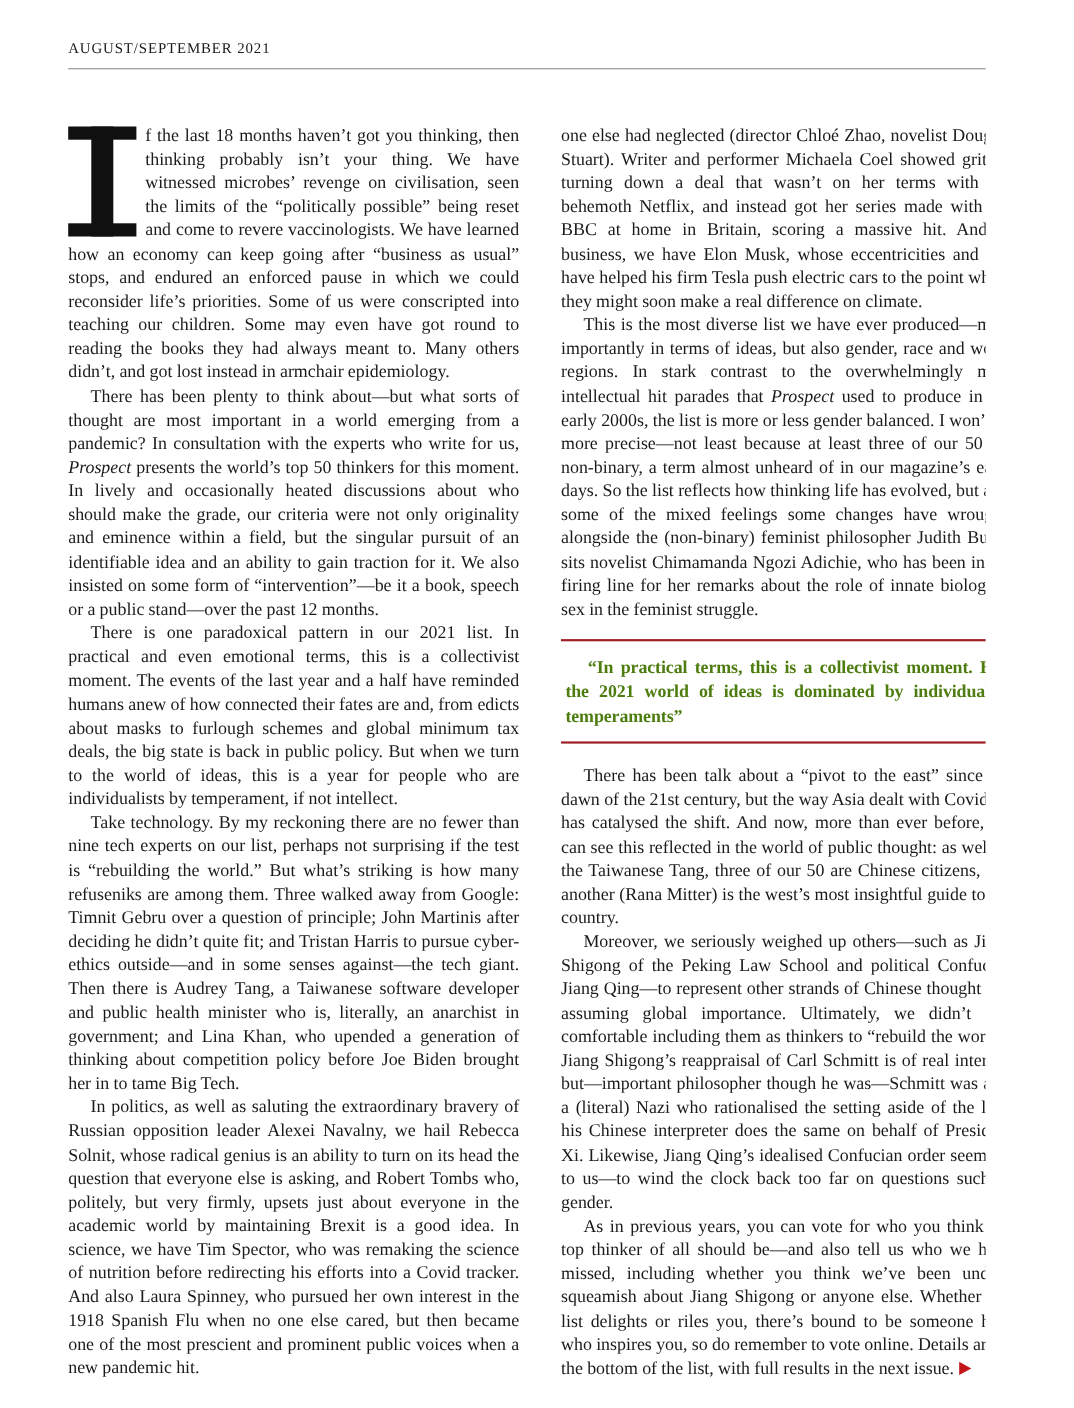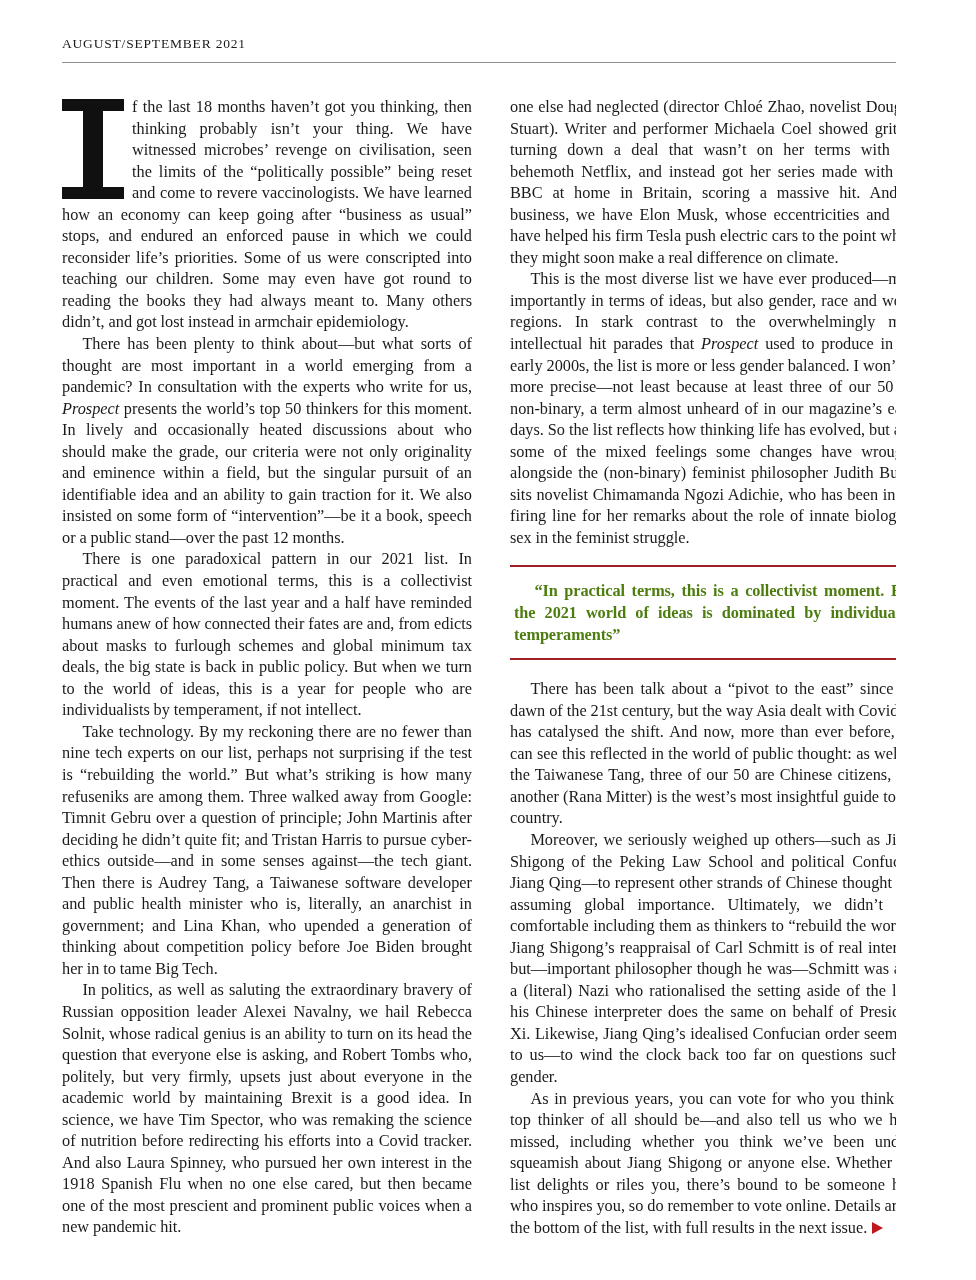--- a/index.html
+++ b/index.html
@@ -81,20 +81,21 @@
     text-align: justify;
     text-justify: inter-word;
     hyphens: auto;
     -webkit-hyphens: auto;
     text-indent: 1.25em;
     word-spacing: -0.2px;
   }
 
   .col p.first {
     text-indent: 0;
+    margin-top: 16px;
   }
 
   
   .dropcap {
     float: left;
     width: 62px;
     height: 100px;
     margin: 3px 8px 0 0;
     position: relative;
     shape-outside: inset(0);

